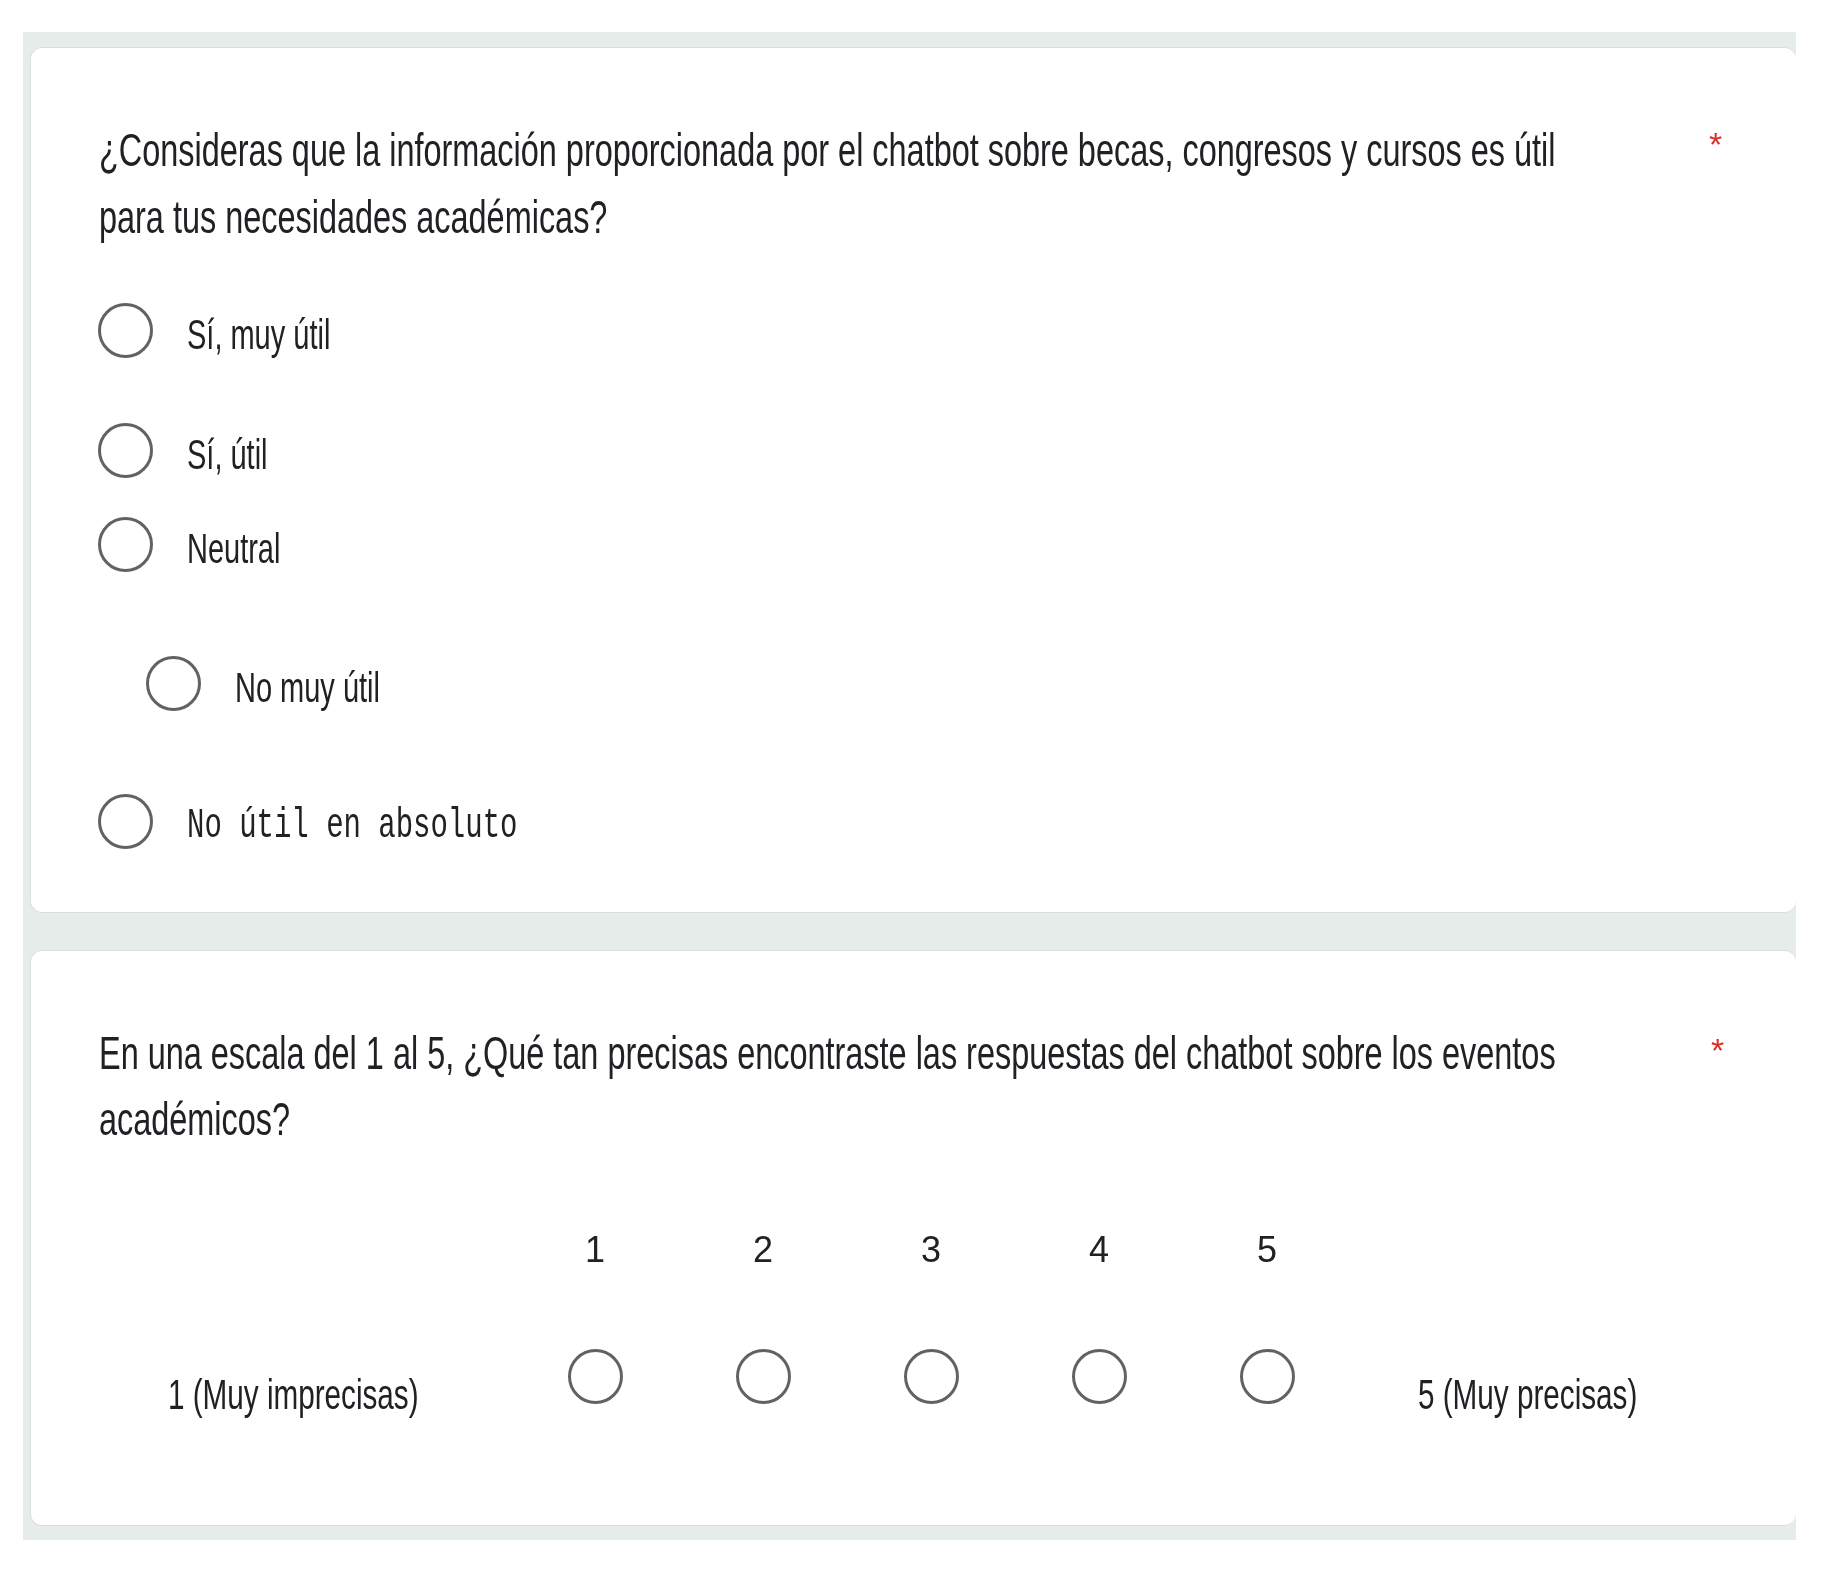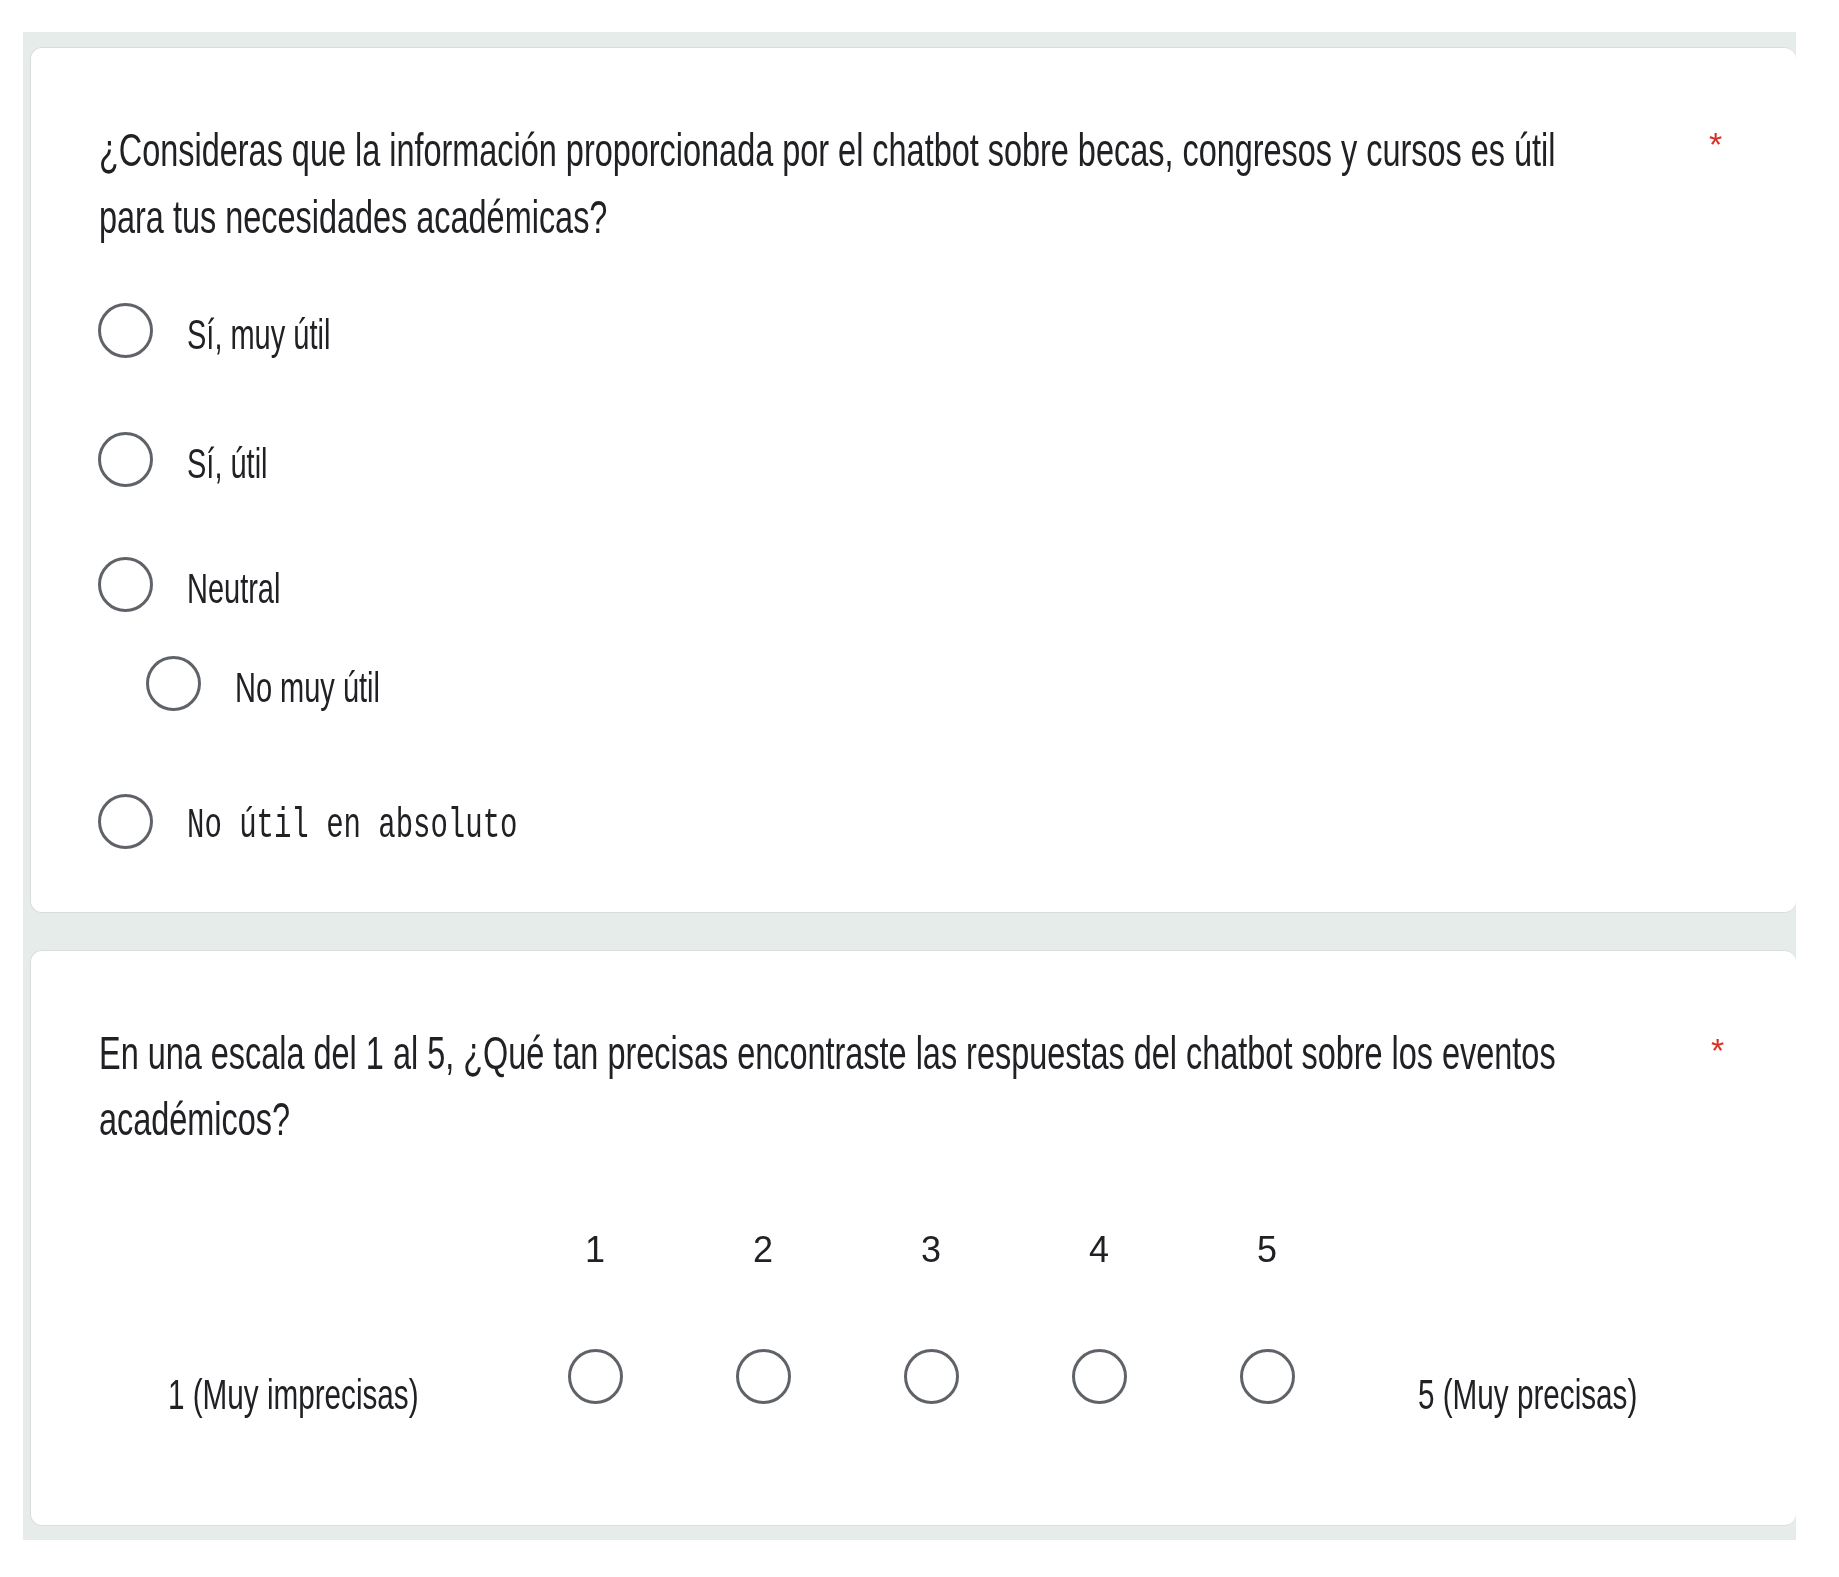--- a/index.html
+++ b/index.html
@@ -100,25 +100,25 @@
 
 <div class="cond q-line" style="left:99px; top:126px;">¿Consideras que la información proporcionada por el chatbot sobre becas, congresos y cursos es útil</div>
 <div class="cond q-line" style="left:99px; top:193px;">para tus necesidades académicas?</div>
 <span class="asterisk" style="left:1709px; top:127px;">*</span>
 
 <div>
   <div class="option" style="top:300px;">
     <span class="radio" style="left:98px; top:3px;"></span>
     <span class="cond opt-label" style="left:187px; top:14px;">Sí, muy útil</span>
   </div>
-  <div class="option" style="top:429px;">
+  <div class="option" style="top:420px;">
     <span class="radio" style="left:98px; top:3px;"></span>
     <span class="cond opt-label" style="left:187px; top:14px;">Sí, útil</span>
   </div>
-  <div class="option" style="top:554px;">
+  <div class="option" style="top:514px;">
     <span class="radio" style="left:98px; top:3px;"></span>
     <span class="cond opt-label" style="left:187px; top:14px;">Neutral</span>
   </div>
   <div class="option" style="top:653px;margin-left:48px;">
     <span class="radio" style="left:98px; top:3px;"></span>
     <span class="cond opt-label" style="left:187px; top:14px;">No muy útil</span>
   </div>
   <div class="option" style="top:791px;font-family:Liberation Mono, monospace;">
     <span class="radio" style="left:98px; top:3px;"></span>
     <span class="cond opt-label" style="left:187px; top:14px;">No útil en absoluto</span>

